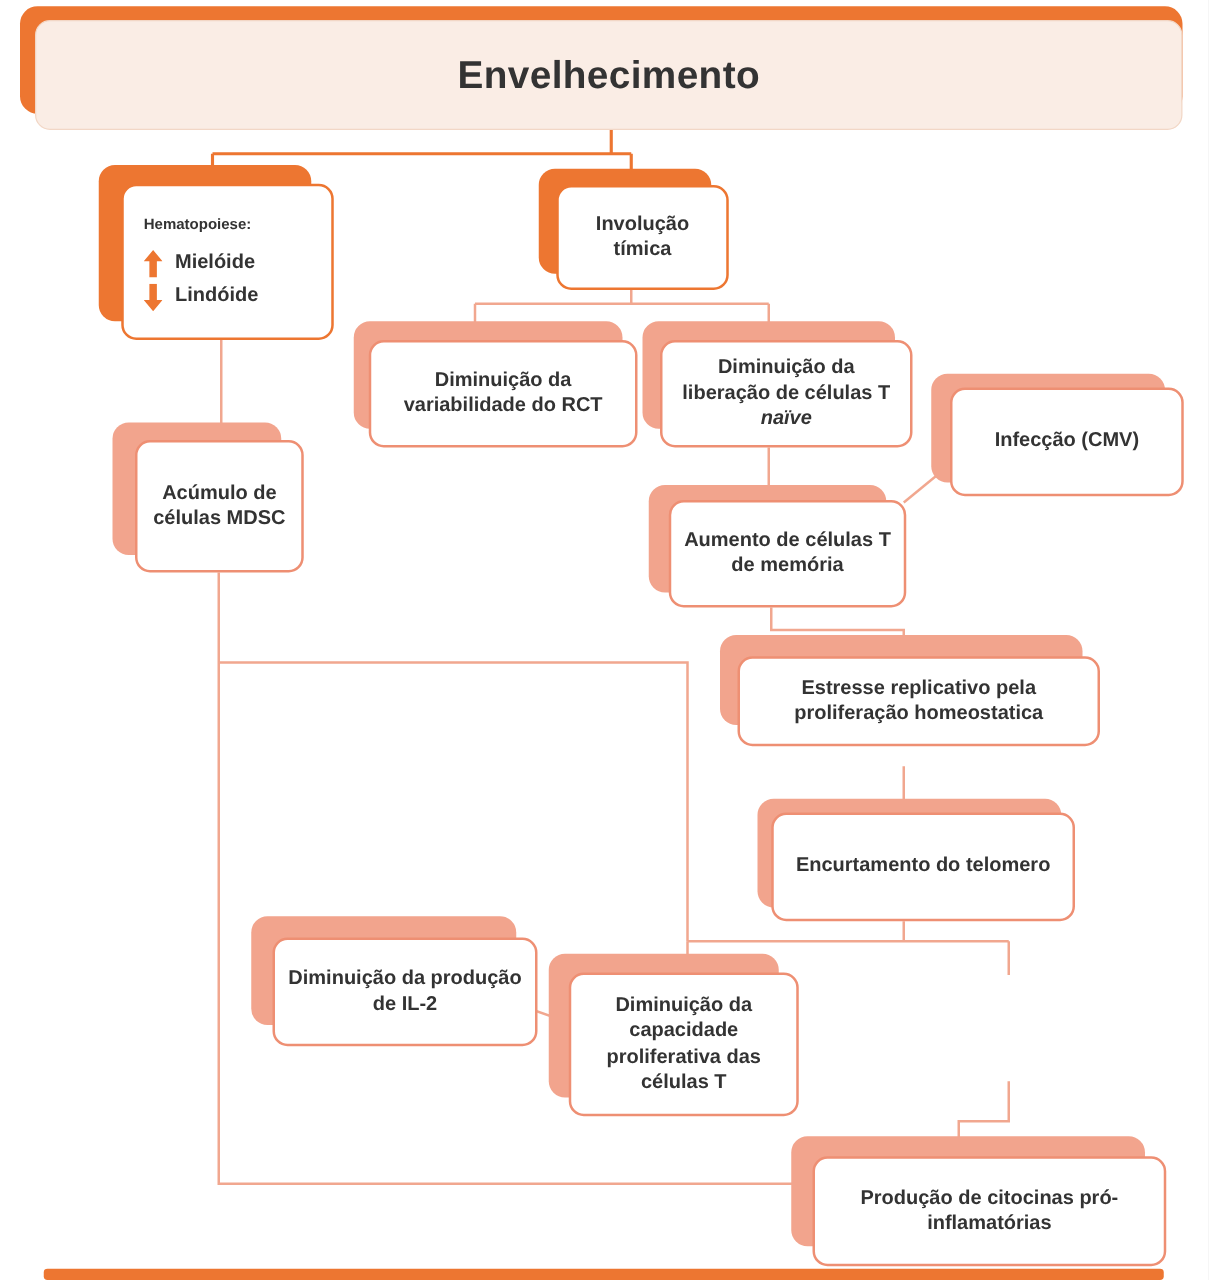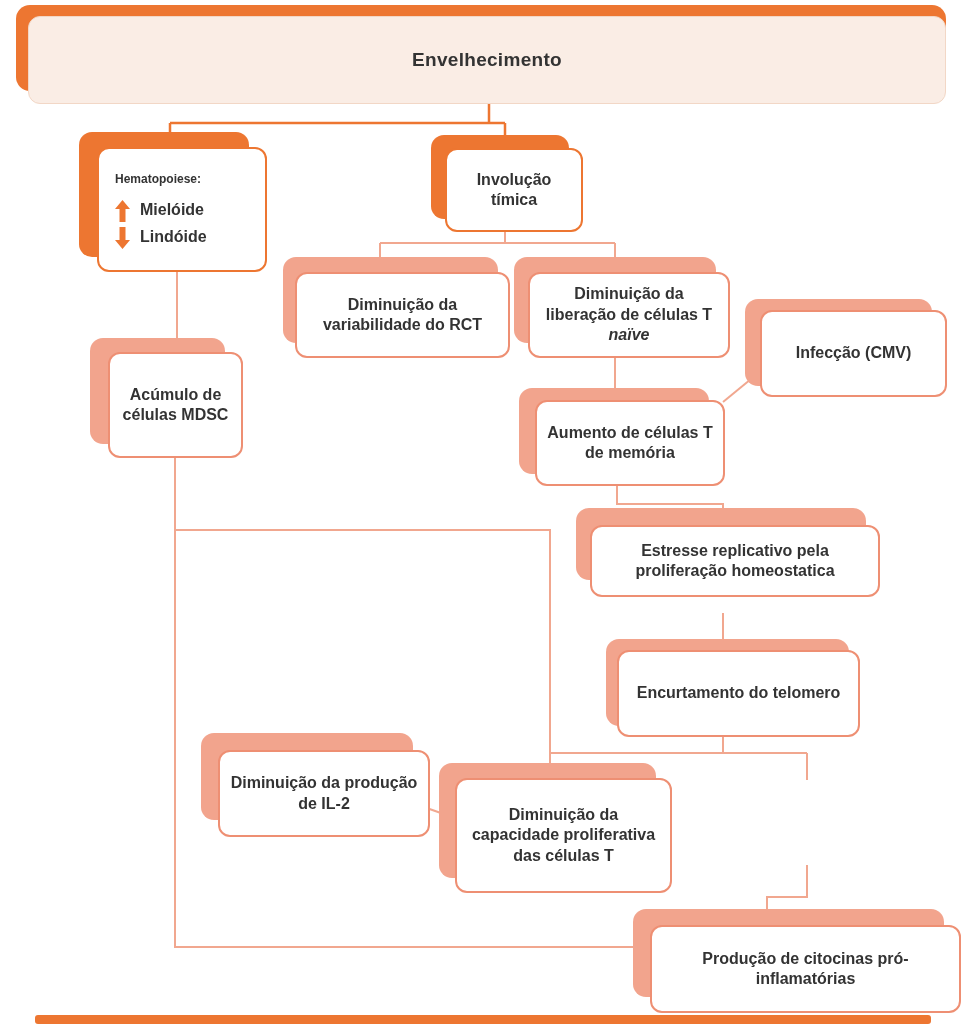--- a/index.html
+++ b/index.html
@@ -23,21 +23,21 @@
   svg.wires .edge{stroke:var(--salmon_line);stroke-width:2;}
   svg.wires .edge-o{stroke:var(--orange);stroke-width:2.5;}
 
   
   .header-wrap{position:absolute;left:0;top:0;width:967px;height:110px;z-index:2;}
   .header-shadow{position:absolute;left:16px;top:5px;width:930px;height:86px;
     background:var(--orange);border-radius:14px;}
   .header-card{position:absolute;left:28px;top:16px;width:918px;height:88px;
     background:var(--header_fill);border:1px solid #F2D7C6;border-radius:12px;
     display:flex;align-items:center;justify-content:center;}
-  .header-card .t{font-size:19px;font-weight:bold;letter-spacing:.3px;}
+  .header-card .t{font-size:31px;font-weight:bold;letter-spacing:.3px;}
 
   
   .node{position:absolute;z-index:2;}
   .node .shadow{position:absolute;border-radius:13px;background:var(--salmon);}
   .node .card{position:absolute;left:0;top:0;width:100%;height:100%;background:#fff;
     border:2px solid var(--salmon_border);border-radius:12px;
     display:flex;flex-direction:column;align-items:center;justify-content:center;
     text-align:center;font-size:16px;font-weight:bold;line-height:1.28;padding:6px 8px;}
   .node.orange .shadow{background:var(--orange);}
   .node.orange .card{border-color:var(--orange);}
@@ -57,25 +57,25 @@
   #n-mdsc     {left:108px;top:352px;width:135px;height:106px;padding-left:45px;}
   #n-mdsc     .shadow{left:-18px;top:-14px;width:100%;height:100%;}
   #n-aumento  {left:535px;top:400px;width:190px;height:86px;padding-left:45px;}
   #n-aumento  .shadow{left:-16px;top:-12px;width:100%;height:100%;}
   #n-estresse {left:590px;top:525px;width:290px;height:72px;}
   #n-estresse .shadow{left:-14px;top:-17px;width:100%;height:100%;}
   #n-telomero {left:617px;top:650px;width:243px;height:87px;}
   #n-telomero .shadow{left:-11px;top:-11px;width:100%;height:100%;}
   #n-il2      {left:218px;top:750px;width:212px;height:87px;}
   #n-il2      .shadow{left:-17px;top:-17px;width:100%;height:100%;}
-  #n-capac    {left:455px;top:778px;width:217px;height:115px;}
+  #n-capac    {left:455px;top:778px;width:184px;height:115px;}
   #n-capac    .shadow{left:-16px;top:-15px;width:100%;height:100%;}
   #n-senesc   {left:722px;top:780px;width:211px;height:85px;}
   #n-senesc   .shadow{left:-17px;top:-17px;width:100%;height:100%;}
-  #n-prod     {left:650px;top:925px;width:311px;height:88px;}
+  #n-prod     {left:650px;top:925px;width:283px;height:88px;}
   #n-prod     .shadow{left:-17px;top:-16px;width:100%;height:100%;}
 
   
   #n-hema .card{align-items:flex-start;padding:12px 10px 10px 16px;}
   .h-title{font-size:12px;font-weight:bold;margin-bottom:8px;}
   .h-row{display:flex;align-items:flex-start;gap:10px;margin-top:5px;}
   .h-row svg{display:block;}
   .h-row .arr{fill:var(--orange);}
 
   

